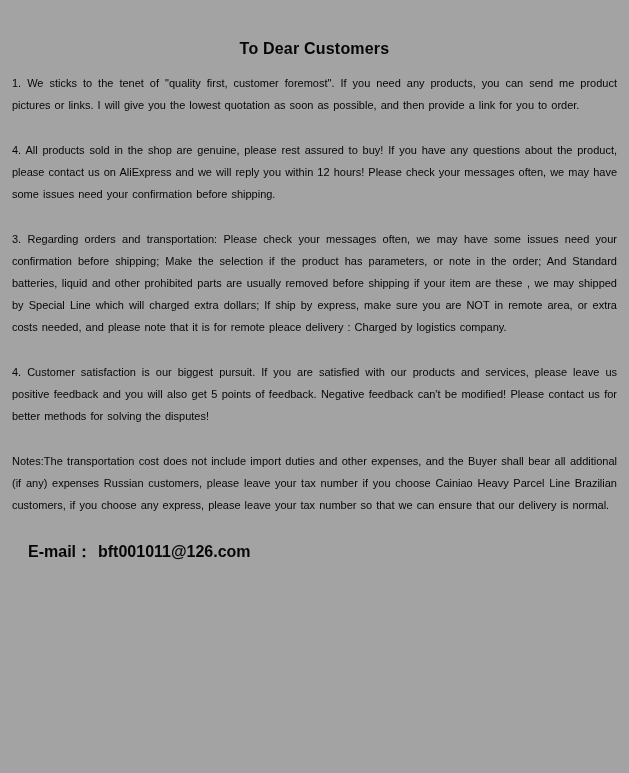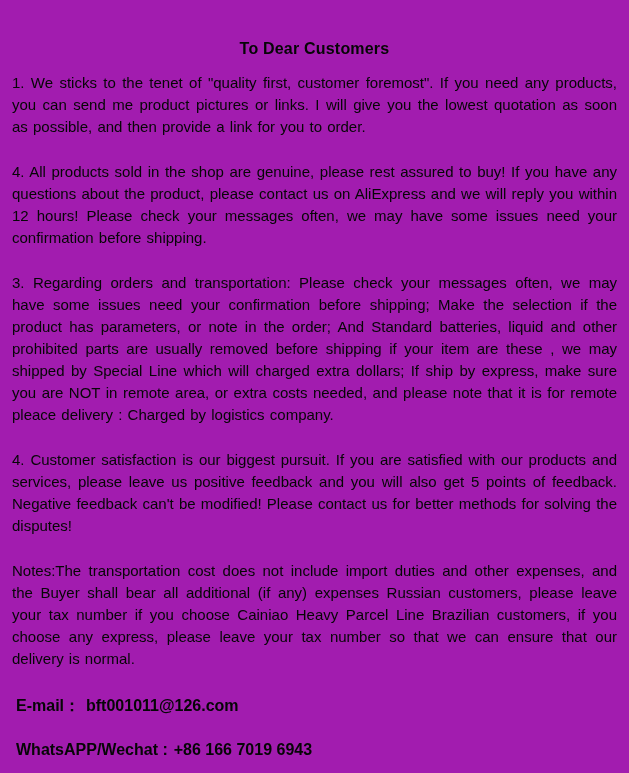--- a/index.html
+++ b/index.html
@@ -5,45 +5,45 @@
   html, body {
     margin: 0;
     padding: 0;
     background: #ffffff;
   }
   .page {
     position: relative;
     width: 629px;
     height: 773px;
     margin: 0 auto;
-    background: #a21caf;
+    background: #a3a3a3;
     color: #060606;
     font-family: "Liberation Sans", "DejaVu Sans", sans-serif;
     box-sizing: border-box;
     padding: 40px 12px 0 12px;
     overflow: hidden;
   }
   .doc-title {
     font-size: 16px;
     font-weight: bold;
     text-align: center;
     margin: 0 0 14px 0;
     letter-spacing: 0.2px;
   }
   .para {
-    font-size: 15px;
+    font-size: 11px;
     line-height: 22px;
     text-align: justify;
     margin: 0 0 23px 0;
     word-spacing: 1px;
   }
   .contact-line {
     font-size: 16px;
     font-weight: bold;
-    margin: 4px;
+    margin: 16px;
     white-space: nowrap;
   }
   .contact-line.email { margin-top: 26px; }
   .contact-line.whatsapp { margin-top: 24px; }
   .contact-label { margin-right: 6px; }
 </style>
 </head>
 <body>
 
 <div class="page">
@@ -57,17 +57,14 @@
   <p class="para">3. Regarding orders and transportation: Please check your messages often, we may have some issues need your confirmation before shipping; Make the selection if the product has parameters, or note in the order; And Standard batteries, liquid and other prohibited parts are usually removed before shipping if your item are these , we may shipped by Special Line which will charged extra dollars; If ship by express, make sure you are NOT in remote area, or extra costs needed, and please note that it is for remote pleace delivery : Charged by logistics company.</p>
 
   <p class="para">4. Customer satisfaction is our biggest pursuit. If you are satisfied with our products and services, please leave us positive feedback and you will also get 5 points of feedback. Negative feedback can't be modified! Please contact us for better methods for solving the disputes!</p>
 
   <p class="para">Notes:The transportation cost does not include import duties and other expenses, and the Buyer shall bear all additional (if any) expenses Russian customers, please leave your tax number if you choose Cainiao Heavy Parcel Line Brazilian customers, if you choose any express, please leave your tax number so that we can ensure that our delivery is normal.</p>
 
   <p class="contact-line email">
     <span class="contact-label">E-mail：</span><span>bft001011@126.com</span>
   </p>
 
-  <p class="contact-line whatsapp">
-    <span class="contact-label">WhatsAPP/Wechat :</span><span>+86 166 7019 6943</span>
-  </p>
 
 </div>
 
 </body></html>

